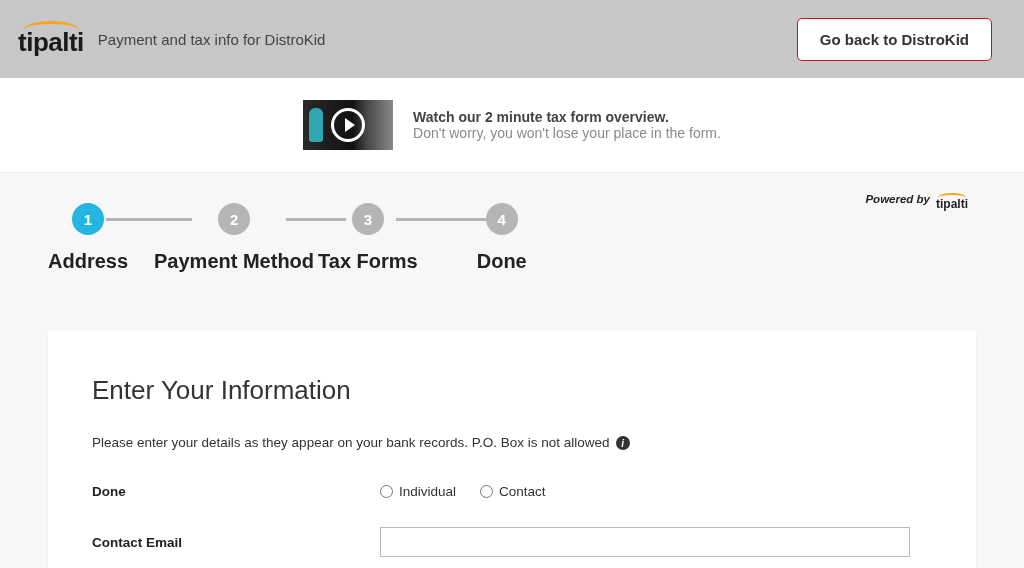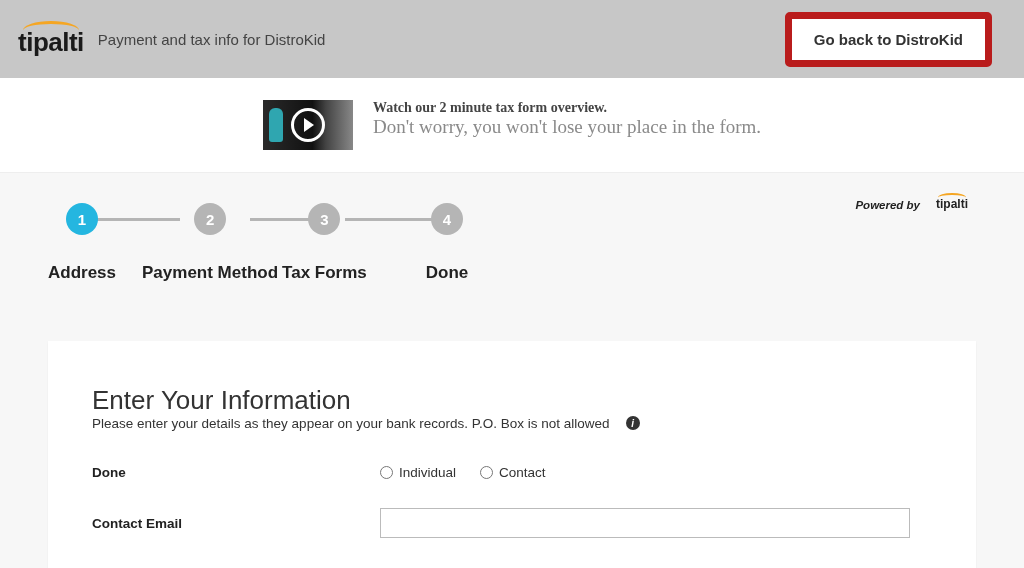--- a/index.html
+++ b/index.html
@@ -27,36 +27,36 @@
     }
     .logo-text {
       font-weight: 700;
       font-size: 26px;
       color: #1a1a1a;
       letter-spacing: -0.5px;
     }
     .header-subtitle { font-size: 15px; color: #444; text-align: right; }
     .go-back-btn {
       background: #fff;
-      border: 7px solid #b91c1c;
+      border: 1px solid #b91c1c;
       border-radius: 5px;
       padding: 12px 22px;
       font-size: 15px;
       font-weight: 600;
       color: #333;
       cursor: pointer;
     }
     .video-banner {
       background: #fff;
       display: flex;
+      align-items: center;
       justify-content: center;
       gap: 20px;
       padding: 22px 0;
       border-bottom: 1px solid #eee;
-      font-family: Liberation Serif, serif;
     }
     .video-thumb {
       width: 90px; height: 50px;
       background: linear-gradient(90deg, #2a2a2a 0%, #111 55%, #444 70%, #888 100%);
       position: relative;
       display: flex; align-items: center; justify-content: center;
     }
     .video-thumb::before {
       content: "";
       position: absolute;
@@ -73,21 +73,21 @@
       z-index: 1;
     }
     .play-triangle {
       width: 0; height: 0;
       border-left: 10px solid #fff;
       border-top: 7px solid transparent;
       border-bottom: 7px solid transparent;
       margin-left: 3px;
     }
     .video-text-title { font-weight: 700; color: #444; font-size: 14px; }
-    .video-text-sub { color: #8a8a8a; font-size: 19px; margin-top: 0; }
+    .video-text-sub { color: #8a8a8a; font-size: 14px; margin-top: 0; }
     .steps-area {
       position: relative;
       padding: 30px 48px 8px 48px;
     }
     .steps {
       display: flex;
       align-items: flex-start;
       gap: 0;
       position: relative;
     }
@@ -101,48 +101,48 @@
     .step-circle {
       width: 32px; height: 32px;
       border-radius: 50%;
       background: #b5b5b5;
       color: #fff;
       font-weight: 700;
       display: flex; align-items: center; justify-content: center;
       font-size: 15px;
     }
     .step-active .step-circle { background: #24b6e0; }
-    .step-label { font-weight: 700; font-size: 17px; color: #222; margin-top: 28px; white-space: nowrap; }
+    .step-label { font-weight: 700; font-size: 20px; color: #222; margin-top: 15px; white-space: nowrap; }
     .connector {
       height: 3px;
       background: #b5b5b5;
       flex: 0 0 auto;
       margin-top: 15px;
       z-index: 1;
     }
     .c1 { width: 86px; margin-left: -22px; margin-right: -38px; }
     .c2 { width: 60px; margin-left: -28px; margin-right: -28px; }
     .c3 { width: 90px; margin-left: -22px; margin-right: -9px; }
     .powered {
       position: absolute;
       right: 56px; top: 20px;
-      display: flex; align-items: flex-end; gap: 16px;
+      display: flex; align-items: flex-start; gap: 6px;
       font-size: 11.5px; font-weight: 700; font-style: italic; color: #222;
     }
     .powered-logo { display: flex; flex-direction: column; align-items: center; }
     .powered-arc { width: 28px; height: 7px; border-top: 2px solid #f5a623; border-radius: 30px 30px 0 0 / 10px 10px 0 0; margin-bottom: -3px; }
     .powered-text { font-weight: 700; font-size: 12px; font-style: normal; }
     .card {
       background: #fff;
       margin: 50px 48px 0 48px;
       padding: 44px 44px 30px 44px;
       box-shadow: 0 1px 2px rgba(0,0,0,0.05);
     }
-    .card-title { font-size: 26px; font-weight: 400; color: #333; margin-bottom: 0; }
-    .card-sub { font-size: 13.5px; color: #333; display: flex; align-items: flex-start; gap: 16px; margin-bottom: 34px; }
+    .card-title { font-size: 26px; font-weight: 400; color: #333; margin-bottom: 29px; }
+    .card-sub { font-size: 13.5px; color: #333; display: flex; align-items: flex-end; gap: 6px; margin-bottom: 34px; }
     .info-icon {
       width: 14px; height: 14px; border-radius: 50%;
       background: #333; color: #fff;
       display: inline-flex; align-items: center; justify-content: center;
       font-size: 10px; font-weight: 700; font-style: italic;
     }
     .form-row { display: flex; align-items: center; margin-bottom: 28px; }
     .form-label { width: 288px; font-size: 13.5px; font-weight: 700; color: #222; }
     .radio-group { display: flex; gap: 24px; align-items: center; }
     .radio-item { display: flex; align-items: center; gap: 6px; font-size: 13.5px; text-align: center; }

